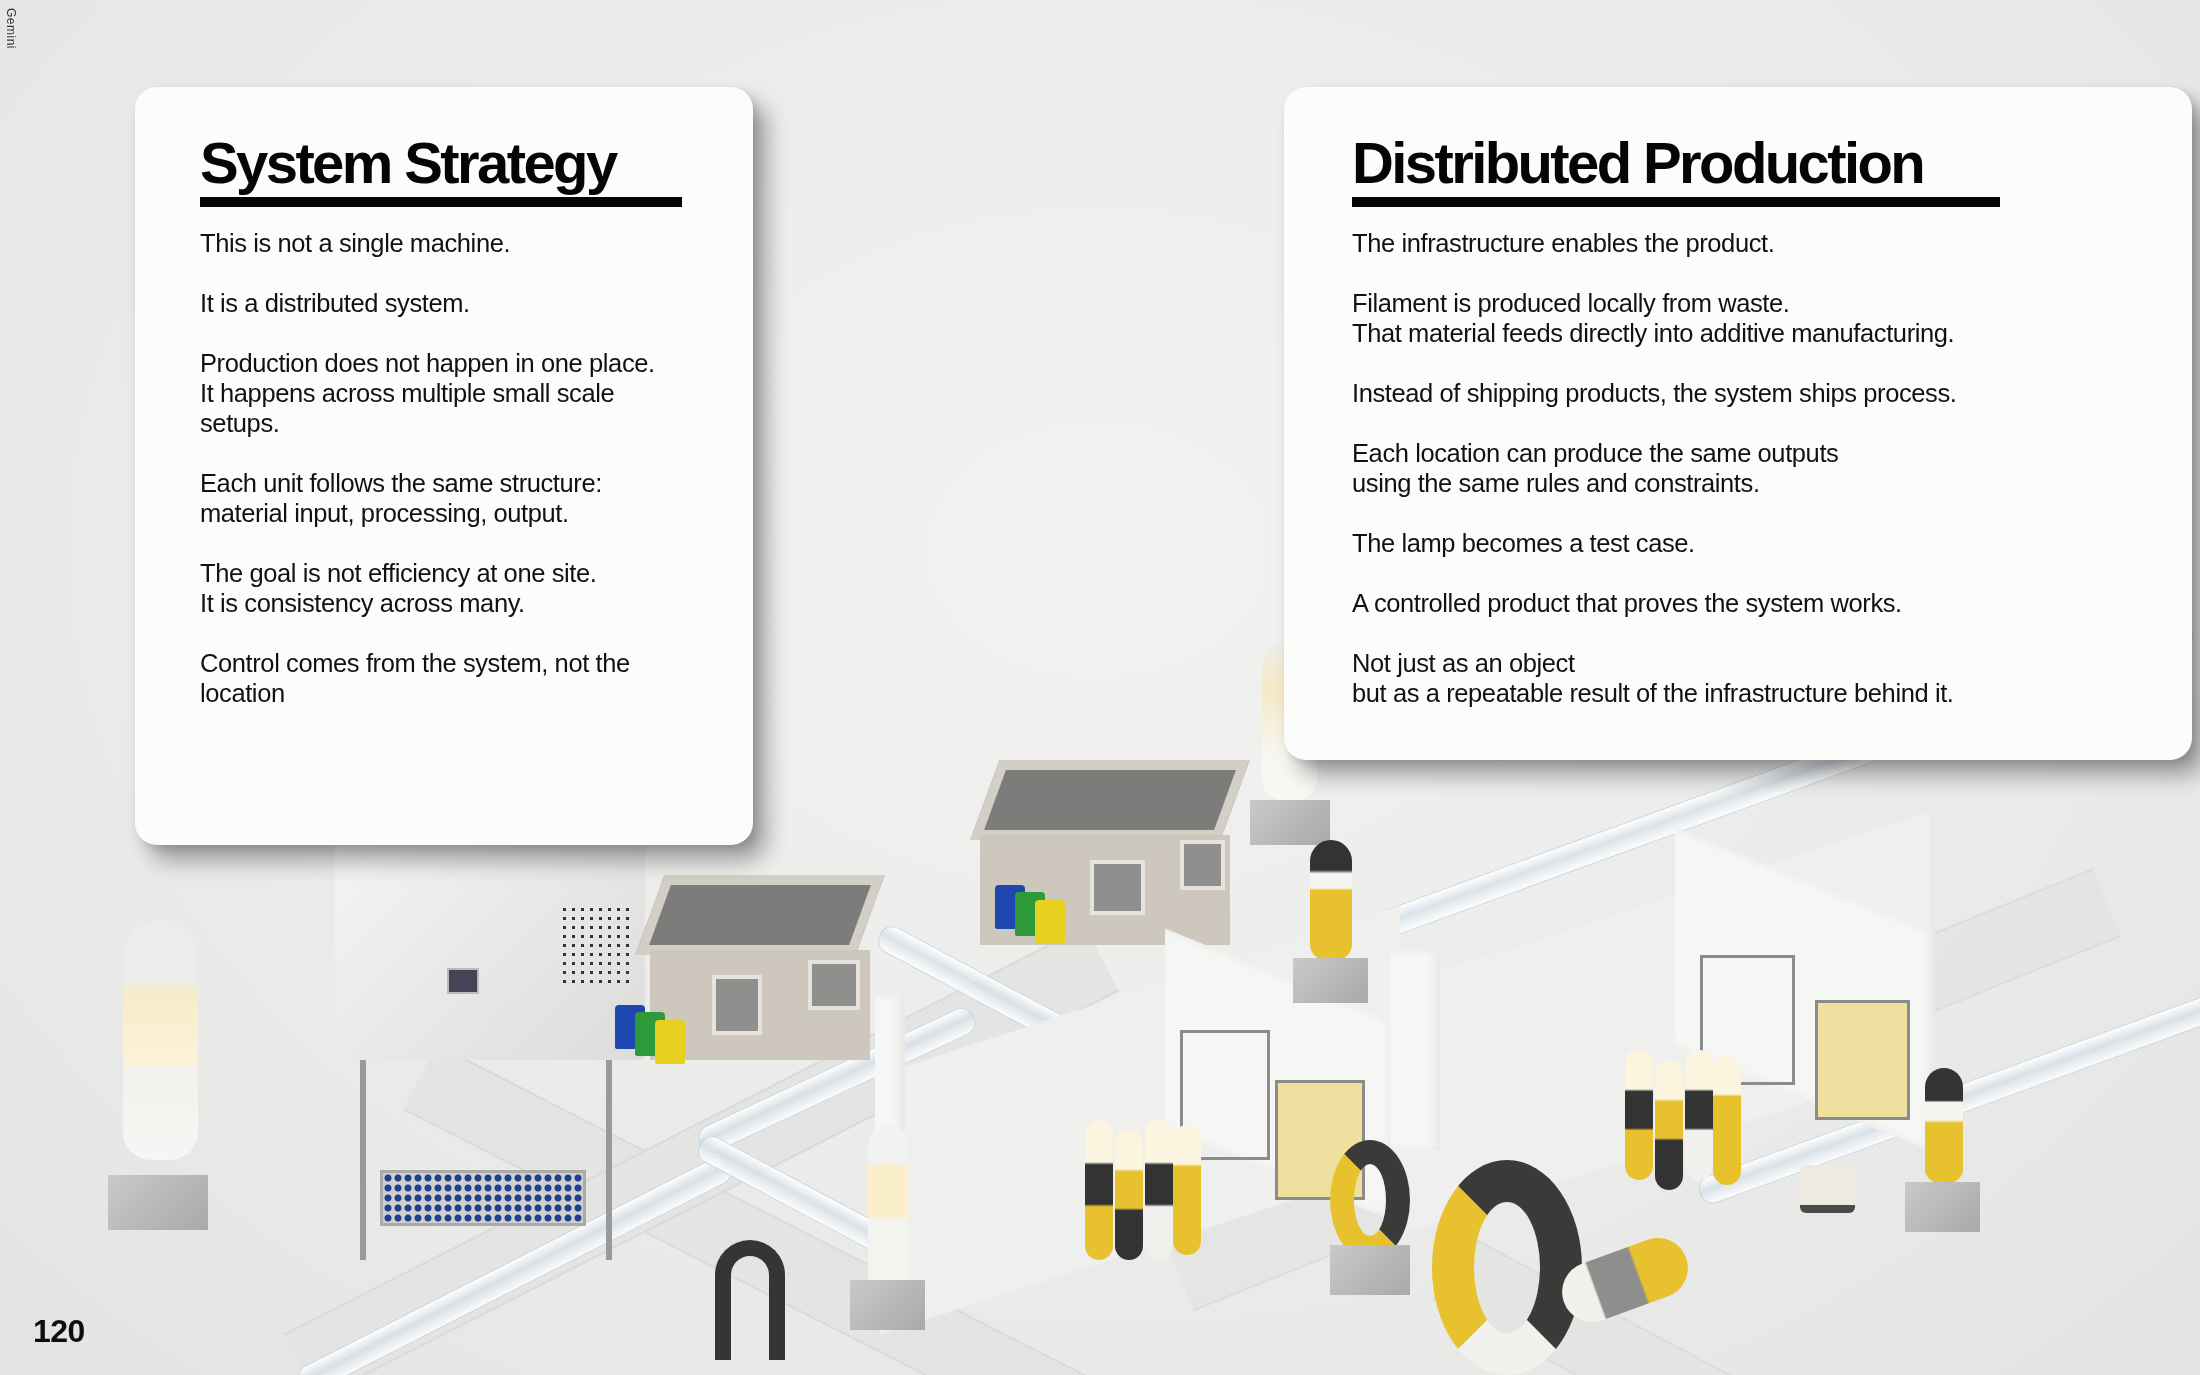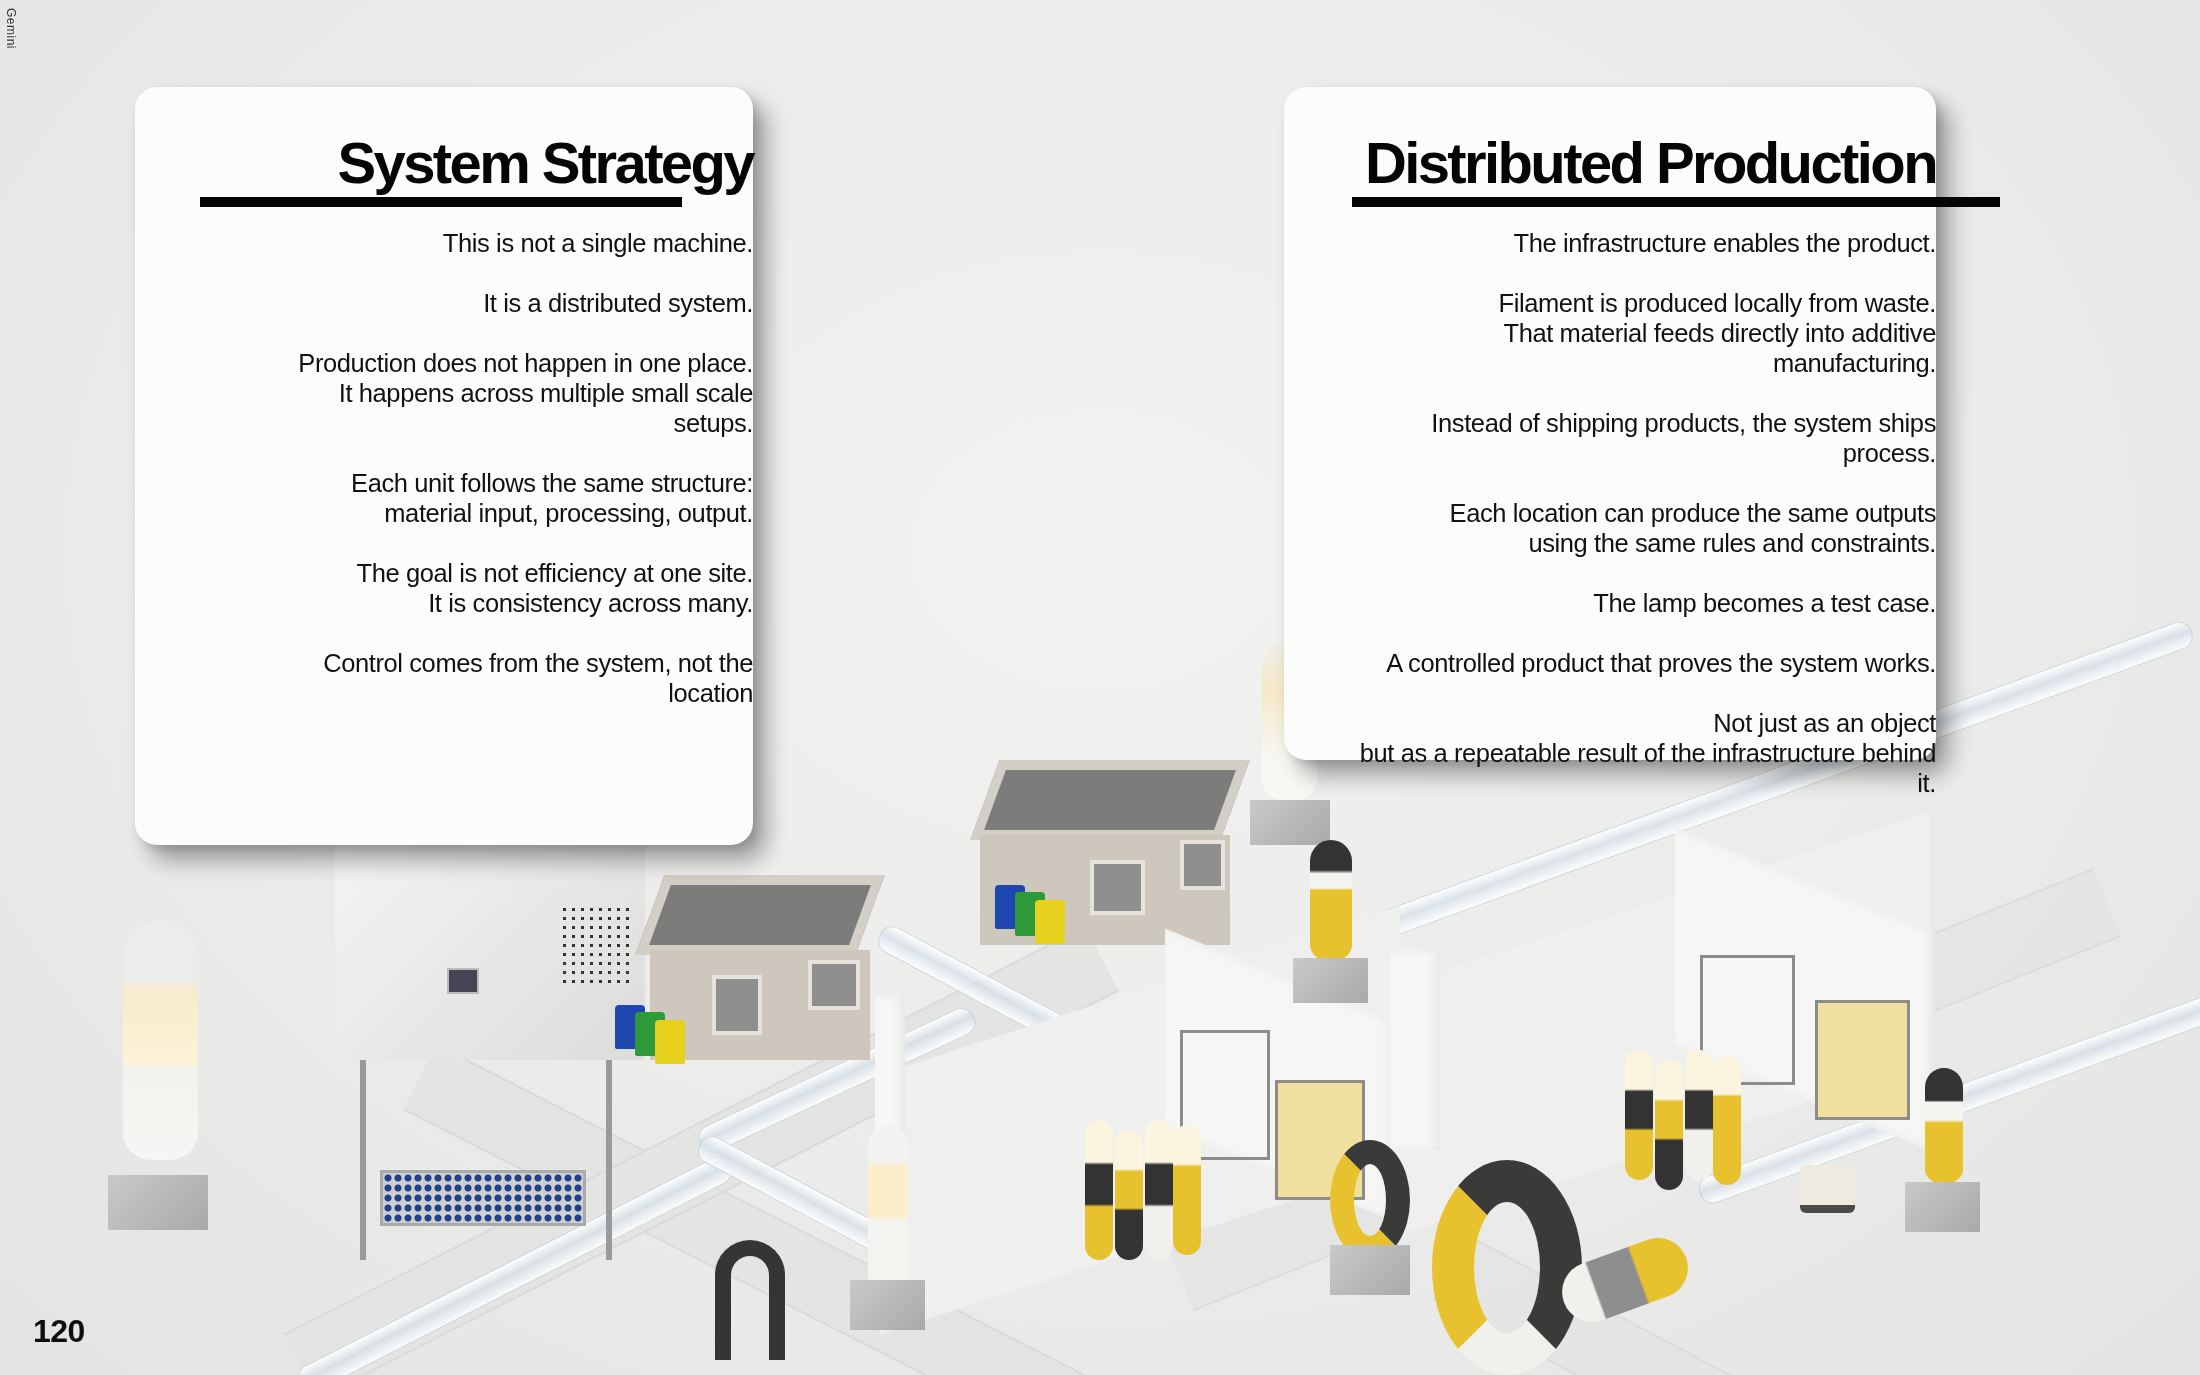--- a/index.html
+++ b/index.html
@@ -16,24 +16,23 @@
     writing-mode: vertical-rl; letter-spacing: 0.5px;
   }
   .page-number {
     position: absolute; left: 33px; top: 1313px; font-size: 32px; font-weight: 700; color: #0d0d0d;
     letter-spacing: -0.5px;
   }
   .card {
     position: absolute; background: #fcfcfa; border-radius: 22px;
     box-shadow: 14px 16px 22px rgba(0,0,0,0.33), 4px 4px 8px rgba(0,0,0,0.12);
     box-sizing: border-box;
-    text-align: right;
   }
   .card.left { left: 135px; top: 87px; width: 618px; height: 758px; padding: 42px 0 0 65px; }
-  .card.right { left: 1284px; top: 87px; width: 652px; height: 673px; padding: 42px 0 16px 68px; }
+  .card.right { left: 1284px; top: 87px; width: 908px; height: 673px; padding: 42px 0 16px 68px; }
   .card h1 {
     margin: 0; font-size: 58px; font-weight: 700; letter-spacing: -2.6px; line-height: 68px; color: #050505;
   }
   .rule { height: 10px; background: #050505; margin-top: 0px; }
   .card.left .rule { width: 482px; }
   .card.right .rule { width: 648px; }
   .paras { margin-top: 21px; }
   .para { font-size: 25.5px; line-height: 30px; letter-spacing: -0.4px; color: #111; margin: 0 0 30px 0; }
   .para span { display: block; }
   .tube {

